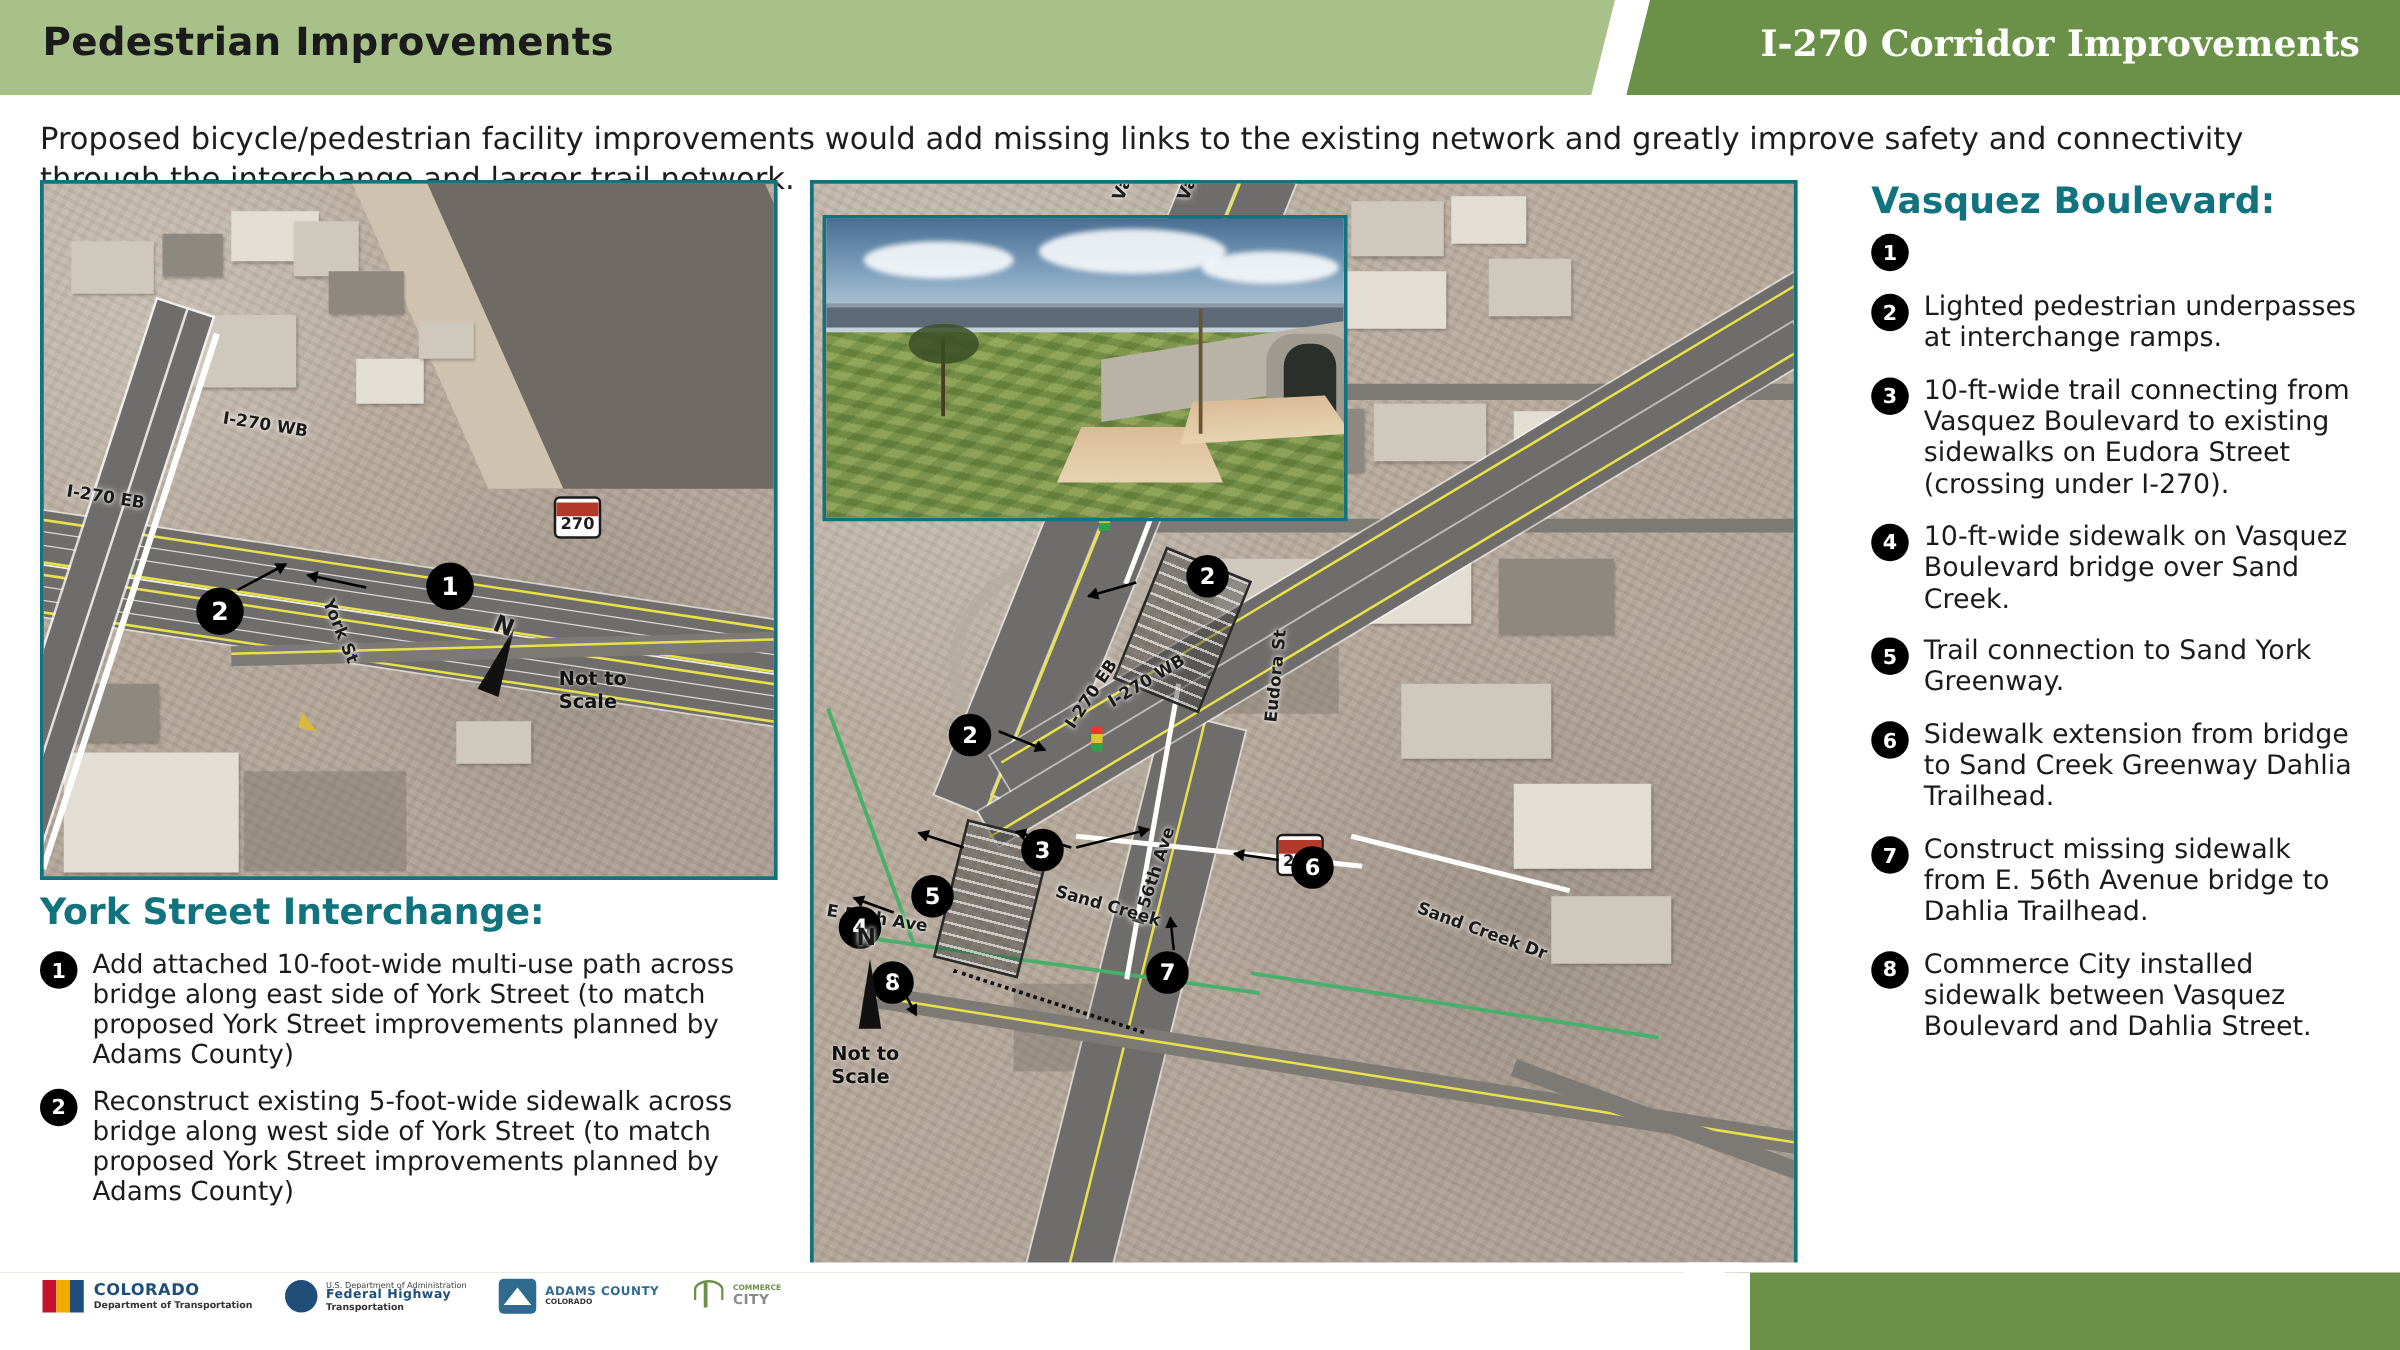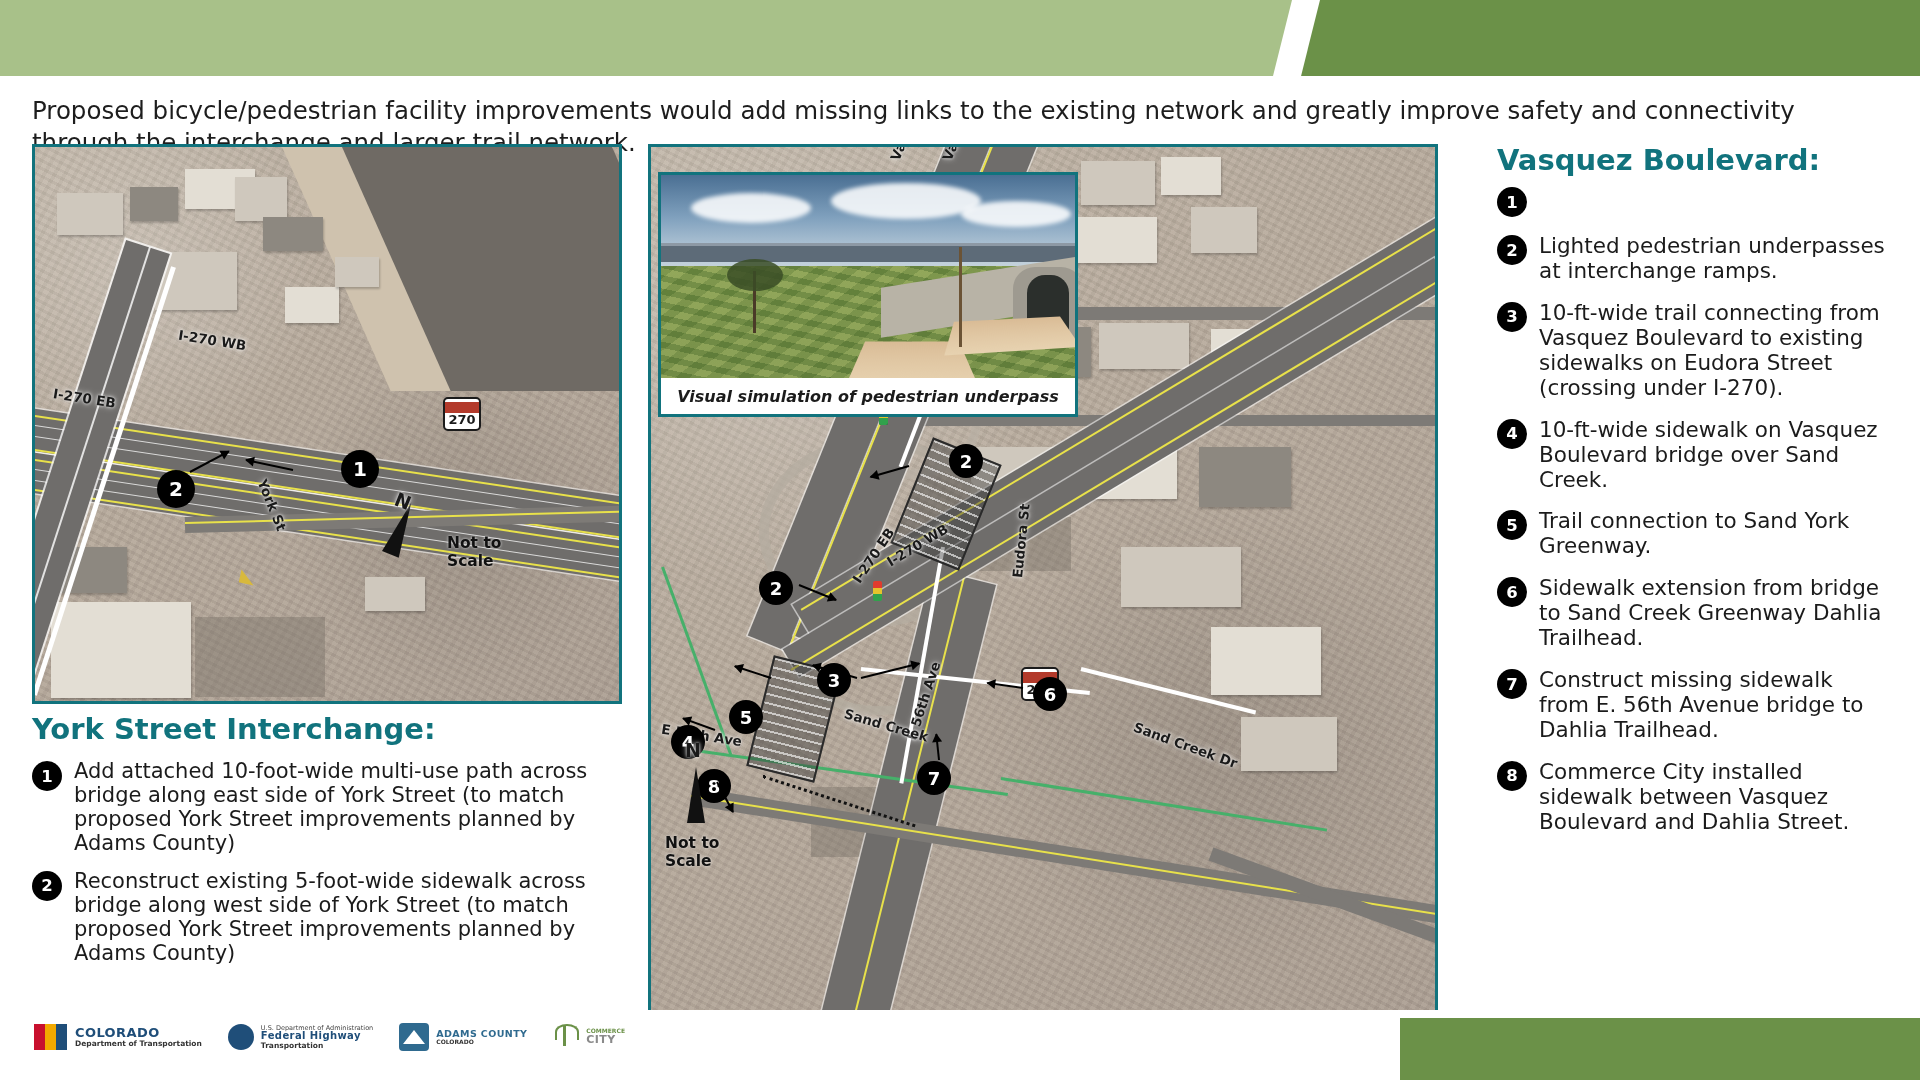--- a/index.html
+++ b/index.html
@@ -136,20 +136,22 @@
   .cc-mark:after{content:"";position:absolute;left:2px;top:2px;width:20px;height:14px;
      border-radius:50% 50% 0 0;border:2px solid #6b9148;border-bottom:none;}
 </style>
 </head>
 <body>
 
 <div class="header">
   <div class="bg-light"></div>
   <div class="slash-white"></div>
   <div class="bg-dark"></div>
+  <div class="header-title">Pedestrian Improvements</div>
+  <div class="header-right">I-270 Corridor Improvements</div>
 </div>
 
 <div class="intro">Proposed bicycle/pedestrian facility improvements would add missing links to the existing network and greatly improve safety and connectivity through the interchange and larger trail network.</div>
 
 <div class="panel" id="left-map">
   <div class="ground"></div>
 
   <div style="position:absolute;left:330px;top:-6px;width:300px;height:250px;background:#6f6a64;transform:skewX(24deg);"></div>
   <div style="position:absolute;left:300px;top:-6px;width:60px;height:250px;background:#cfc2ae;transform:skewX(24deg);"></div>
 
@@ -331,21 +333,20 @@
   <div class="sim-bridge" style="top:68px;"></div>
   <div class="sim-ground"></div>
   <div class="sim-berm" style="left:220px;top:96px;width:210px;height:50px;transform:skewY(-9deg);"></div>
   <div class="sim-tunnel" style="left:352px;top:92px;width:70px;height:72px;"></div>
   <div class="sim-tunnel-in" style="left:366px;top:100px;width:42px;height:64px;"></div>
   <div class="sim-path" style="left:196px;top:150px;width:110px;height:70px;transform:perspective(160px) rotateX(52deg);"></div>
   <div class="sim-path" style="left:290px;top:128px;width:120px;height:60px;transform:perspective(200px) rotateX(58deg) rotateZ(-6deg);"></div>
   <div class="sim-tree" style="left:92px;top:96px;width:3px;height:62px;background:#4a3a28;"></div>
   <div class="sim-tree" style="left:66px;top:84px;width:56px;height:32px;border-radius:50%;background:rgba(58,78,38,.85);"></div>
   <div class="sim-tree" style="left:298px;top:72px;width:3px;height:100px;background:#6b5335;"></div>
-  <div class="sim-caption">Visual simulation of pedestrian underpass</div>
 </div>
 
 <div class="sec-title" id="york-title">York Street Interchange:</div>
 <div class="list" id="york-list">
   <div class="li">
     <div class="bullet">1</div>
     <div class="txt">Add attached 10-foot-wide multi-use path across bridge along east side of York Street (to match proposed York Street improvements planned by Adams County)</div>
   </div>
   <div class="li">
     <div class="bullet">2</div>

